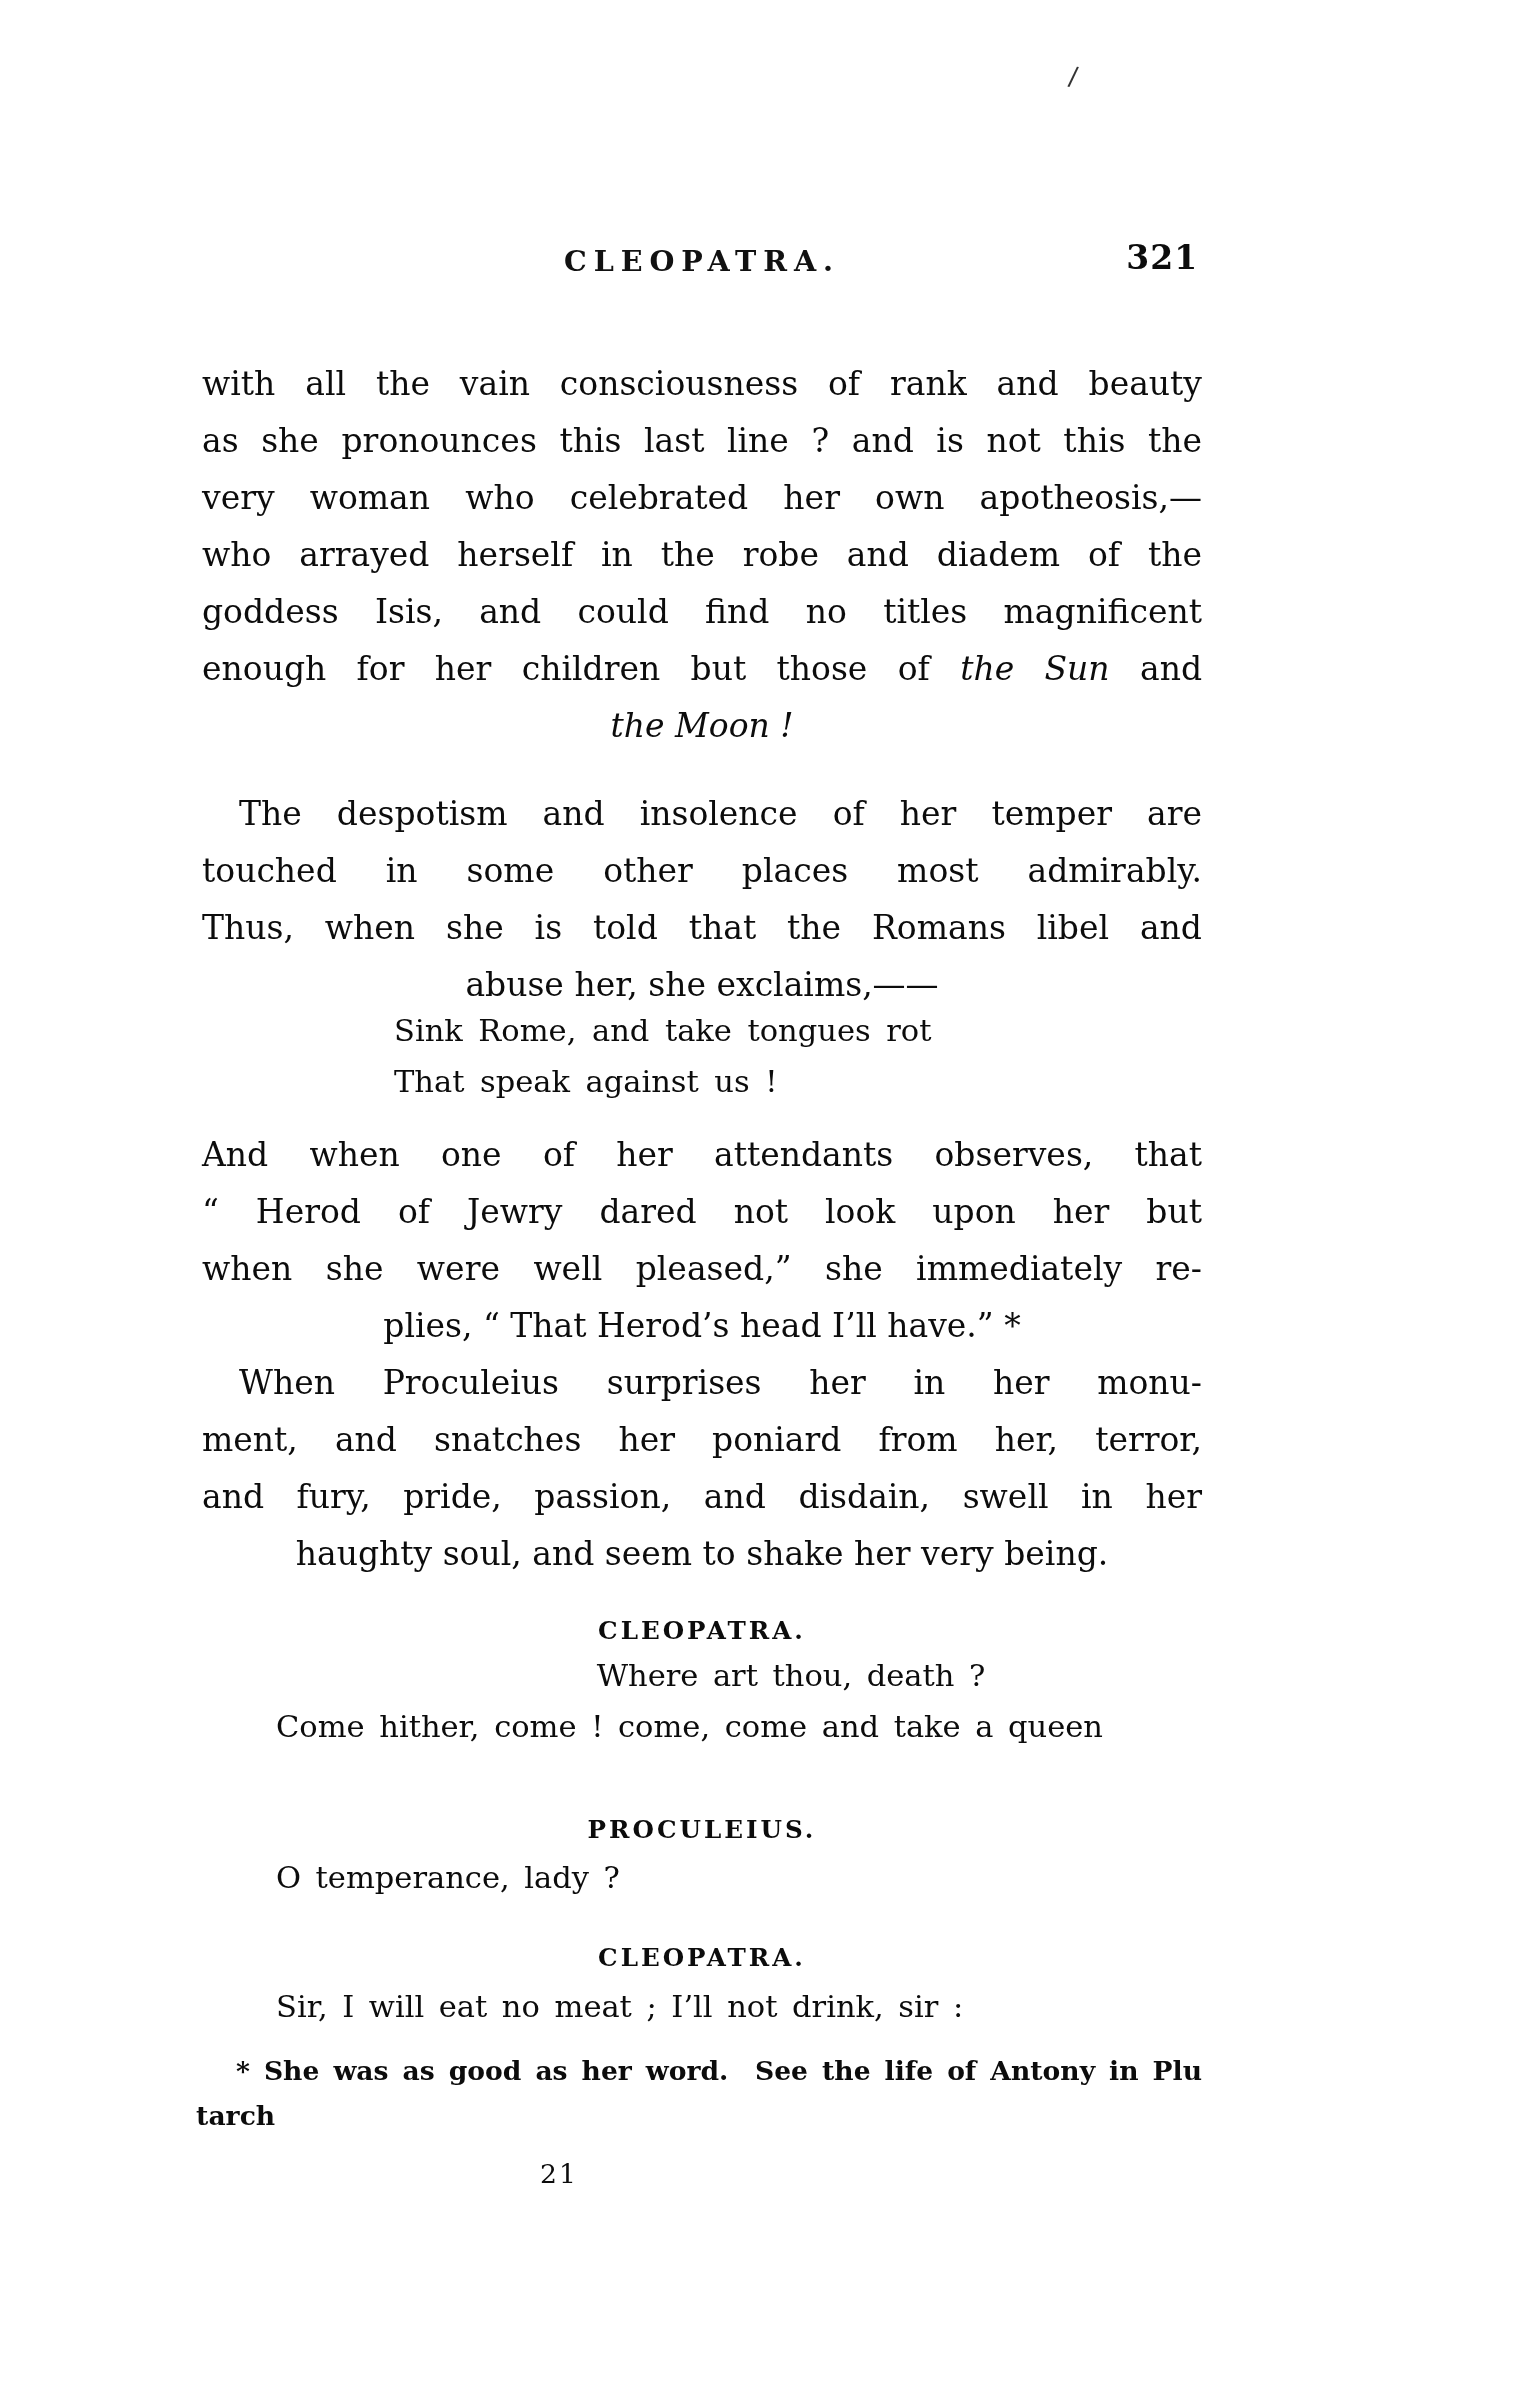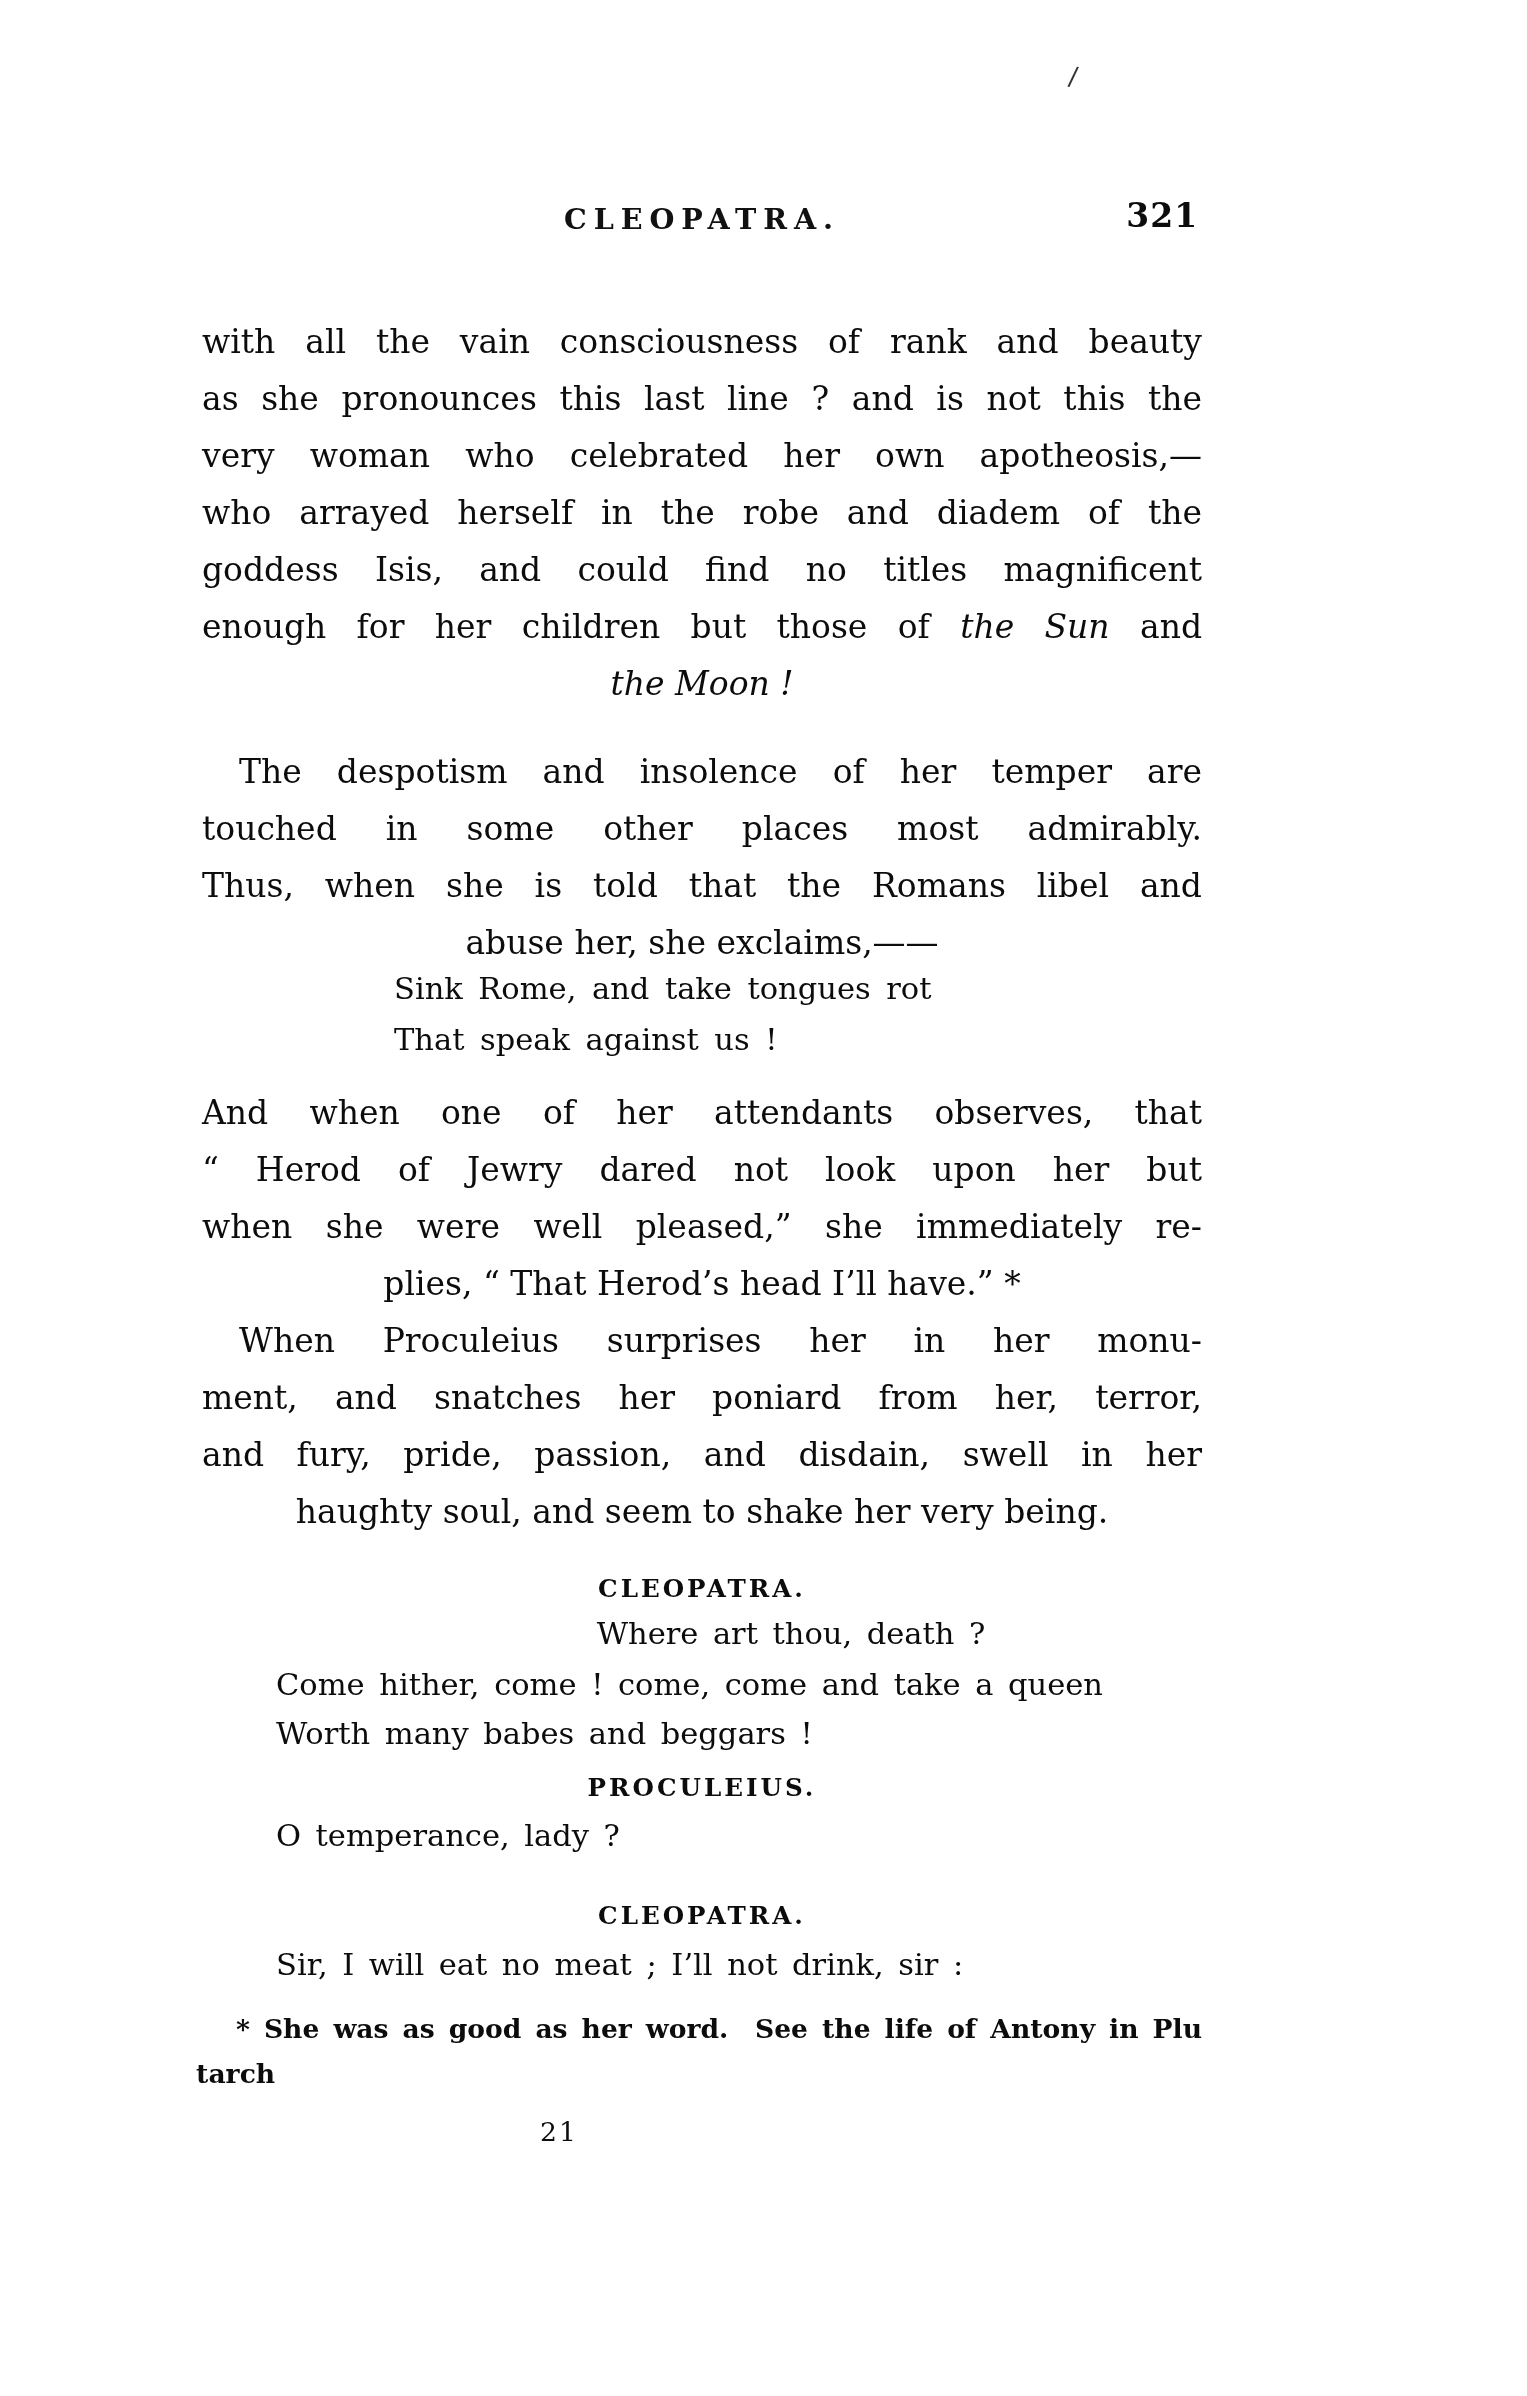--- a/index.html
+++ b/index.html
@@ -13,20 +13,21 @@
     height: 2397px;
     background: #ffffff;
     color: #0c0c0c;
     font-family: "DejaVu Serif", serif;
     overflow: hidden;
   }
   .column {
     position: absolute;
     left: 202px;
     width: 1000px;
+    margin-top: 42px;
   }
   
   .header-row { top: 202px; height: 47px; }
   .running-title {
     text-align: center;
     font-size: 28.6px;
     font-weight: bold;
     letter-spacing: 6.9px;
     color: #111;
   }
@@ -142,21 +143,20 @@
   <div class="column para p4">
     <div class="bline indent1">When Proculeius surprises her in her monu-</div>
     <div class="bline">ment, and snatches her poniard from her, terror,</div>
     <div class="bline">and fury, pride, passion, and disdain, swell in her</div>
     <div class="lline">haughty soul, and seem to shake her very being.</div>
   </div>
 
   <div class="column speaker sp1">CLEOPATRA.</div>
   <div class="column dline d1">Where art thou, death ?</div>
   <div class="column dline d2">Come hither, come !  come, come and take a queen</div>
-  <div class="column dline d3">Worth many babes and beggars !</div>
   <div class="column speaker sp2">PROCULEIUS.</div>
   <div class="column dline d4">O temperance, lady ?</div>
   <div class="column speaker sp3">CLEOPATRA.</div>
   <div class="column dline d5">Sir, I will eat no meat ;  I’ll not drink, sir :</div>
 
   <div class="column footnote">
     <div class="fn1">* She was as good as her word. See the life of Antony in Plu</div>
     <div class="fn2">tarch</div>
   </div>
 

